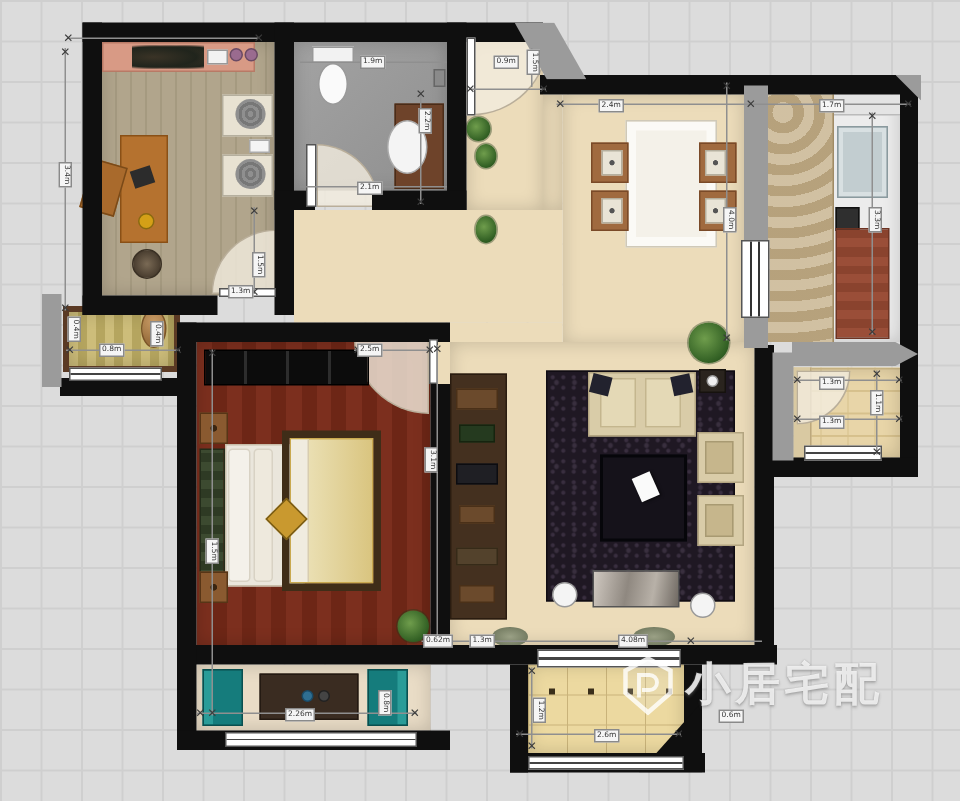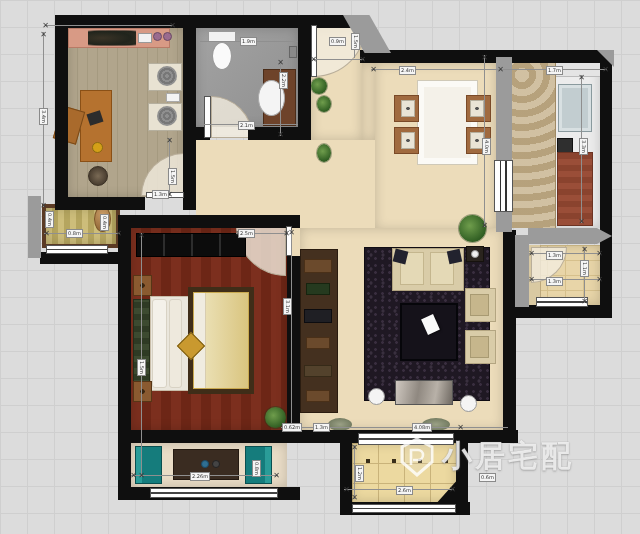--- a/index.html
+++ b/index.html
@@ -279,21 +279,21 @@
       <div class="dim v" style="left: 482px; top: 138px;">4.0m</div>
       <div class="dim" style="left: 546px; top: 251px;">1.3m</div>
       <div class="dim" style="left: 546px; top: 277px;">1.3m</div>
       <div class="dim v" style="left: 580px; top: 260px;">1.1m</div>
       <div class="dim v" style="left: 355px; top: 465px;">1.2m</div>
       <div class="dim" style="left: 396px; top: 486px;">2.6m</div>
       <div class="dim" style="left: 479px; top: 473px;">0.6m</div>
       <div class="dim v" style="left: 579px; top: 138px;">3.3m</div>
     </div>
 
-  <div class="watermark" style="left:398px;top:436px;">
+  <div class="watermark" style="left:413px;top:436px;">
     <svg width="38" height="40" viewBox="0 0 38 40">
       <path d="M19 2 L34 10 V25 L19 38 L4 25 V10 Z" fill="rgba(220,220,220,0.18)" stroke="rgba(255,255,255,0.8)" stroke-width="3"></path>
       <path d="M13 28 V13 h7 a4.5 4.5 0 0 1 0 10 h-5" fill="none" stroke="rgba(255,255,255,0.8)" stroke-width="2.6"></path>
     </svg>
     <span>小居宅配</span>
   </div>
 
 </div>
 
 </body></html>

